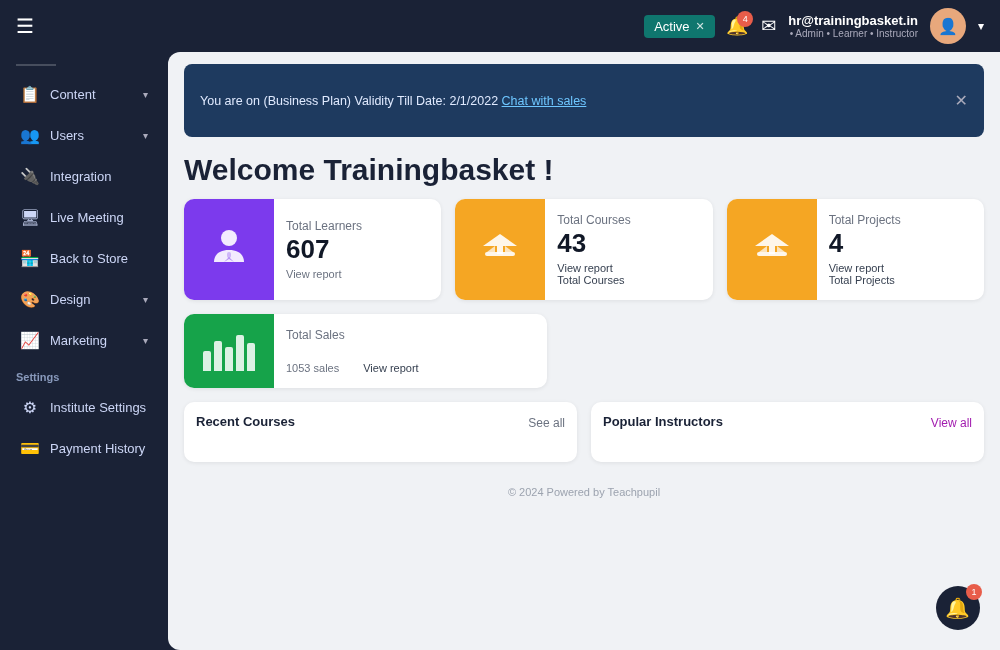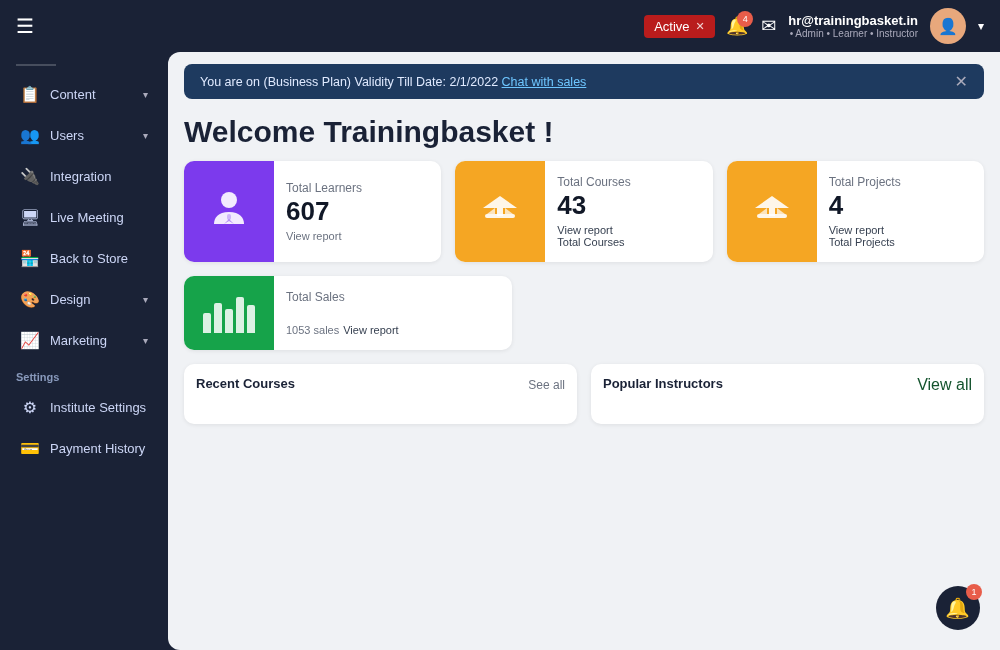--- a/index.html
+++ b/index.html
@@ -32,21 +32,21 @@
       color: white;
       font-size: 20px;
       cursor: pointer;
     }
     .header-right {
       display: flex;
       align-items: center;
       gap: 12px;
     }
     .active-badge {
-      background: #b91c1c;
+      background: #0f766e;
       color: white;
       padding: 4px 10px;
       border-radius: 4px;
       font-size: 13px;
       display: flex;
       align-items: center;
       gap: 6px;
       cursor: pointer;
     }
     .active-badge .x-btn {
@@ -168,21 +168,21 @@
       border-radius: 12px 0 0 12px;
       overflow-y: auto;
       padding: 0;
       position: relative;
     }
 
     
     .notification-banner {
       background: #1e3a5f;
       color: #e0eaff;
-      padding: 8px 16px;
+      padding: 27px 16px;
       font-size: 12.5px;
       display: flex;
       align-items: center;
       justify-content: space-between;
       border-radius: 8px;
       margin: 12px 16px 0 16px;
     }
     .notification-banner a {
       color: #6ec6ff;
       text-decoration: underline;
@@ -262,21 +262,21 @@
     .sales-row {
       padding: 0 16px;
       margin-bottom: 14px;
     }
     .sales-card {
       background: white;
       border-radius: 10px;
       display: flex;
       align-items: stretch;
       overflow: hidden;
-      width: 328px;
+      width: 363px;
       box-shadow: 0 1px 4px rgba(0,0,0,0.08);
     }
     .sales-card-icon {
       width: 90px;
       min-width: 90px;
       background: #16a34a;
       display: flex;
       align-items: center;
       justify-content: center;
       font-size: 36px;
@@ -290,21 +290,21 @@
       color: #6b7280;
       margin-bottom: 2px;
     }
     .sales-value {
       font-size: 24px;
       font-weight: 700;
       color: #111827;
     }
     .sales-footer {
       display: flex;
-      gap: 4px;
+      gap: 24px;
       margin-top: 20px;
       font-size: 11px;
       color: #6b7280;
     }
     .sales-footer .view-link {
       color: #374151;
       cursor: pointer;
     }
 
     
@@ -568,25 +568,28 @@
       <div class="bottom-row">
         <div class="bottom-card">
           <div style="display:flex; justify-content:space-between; align-items:center;">
             <span class="bottom-card-title">Recent Courses</span>
             <span style="font-size:12px; color:#6b7280; cursor:pointer;">See all</span>
           </div>
         </div>
         <div class="bottom-card">
           <div style="display:flex; justify-content:space-between; align-items:center;">
             <span class="bottom-card-title">Popular Instructors</span>
-            <span style="font-size:16px; color:#14532d; cursor:pointer;">View all</span>
+            <span style="font-size:12px; color:#a21caf; cursor:pointer;">View all</span>
           </div>
         </div>
       </div>
 
+      <div class="content-footer">
+        <span>© 2024 Powered by Teachpupil</span>
+      </div>
 
     </div>
 
     <div class="floating-bell">
       <span>🔔</span>
       <span class="badge-dot">1</span>
     </div>
 
   </div>
 </div>

